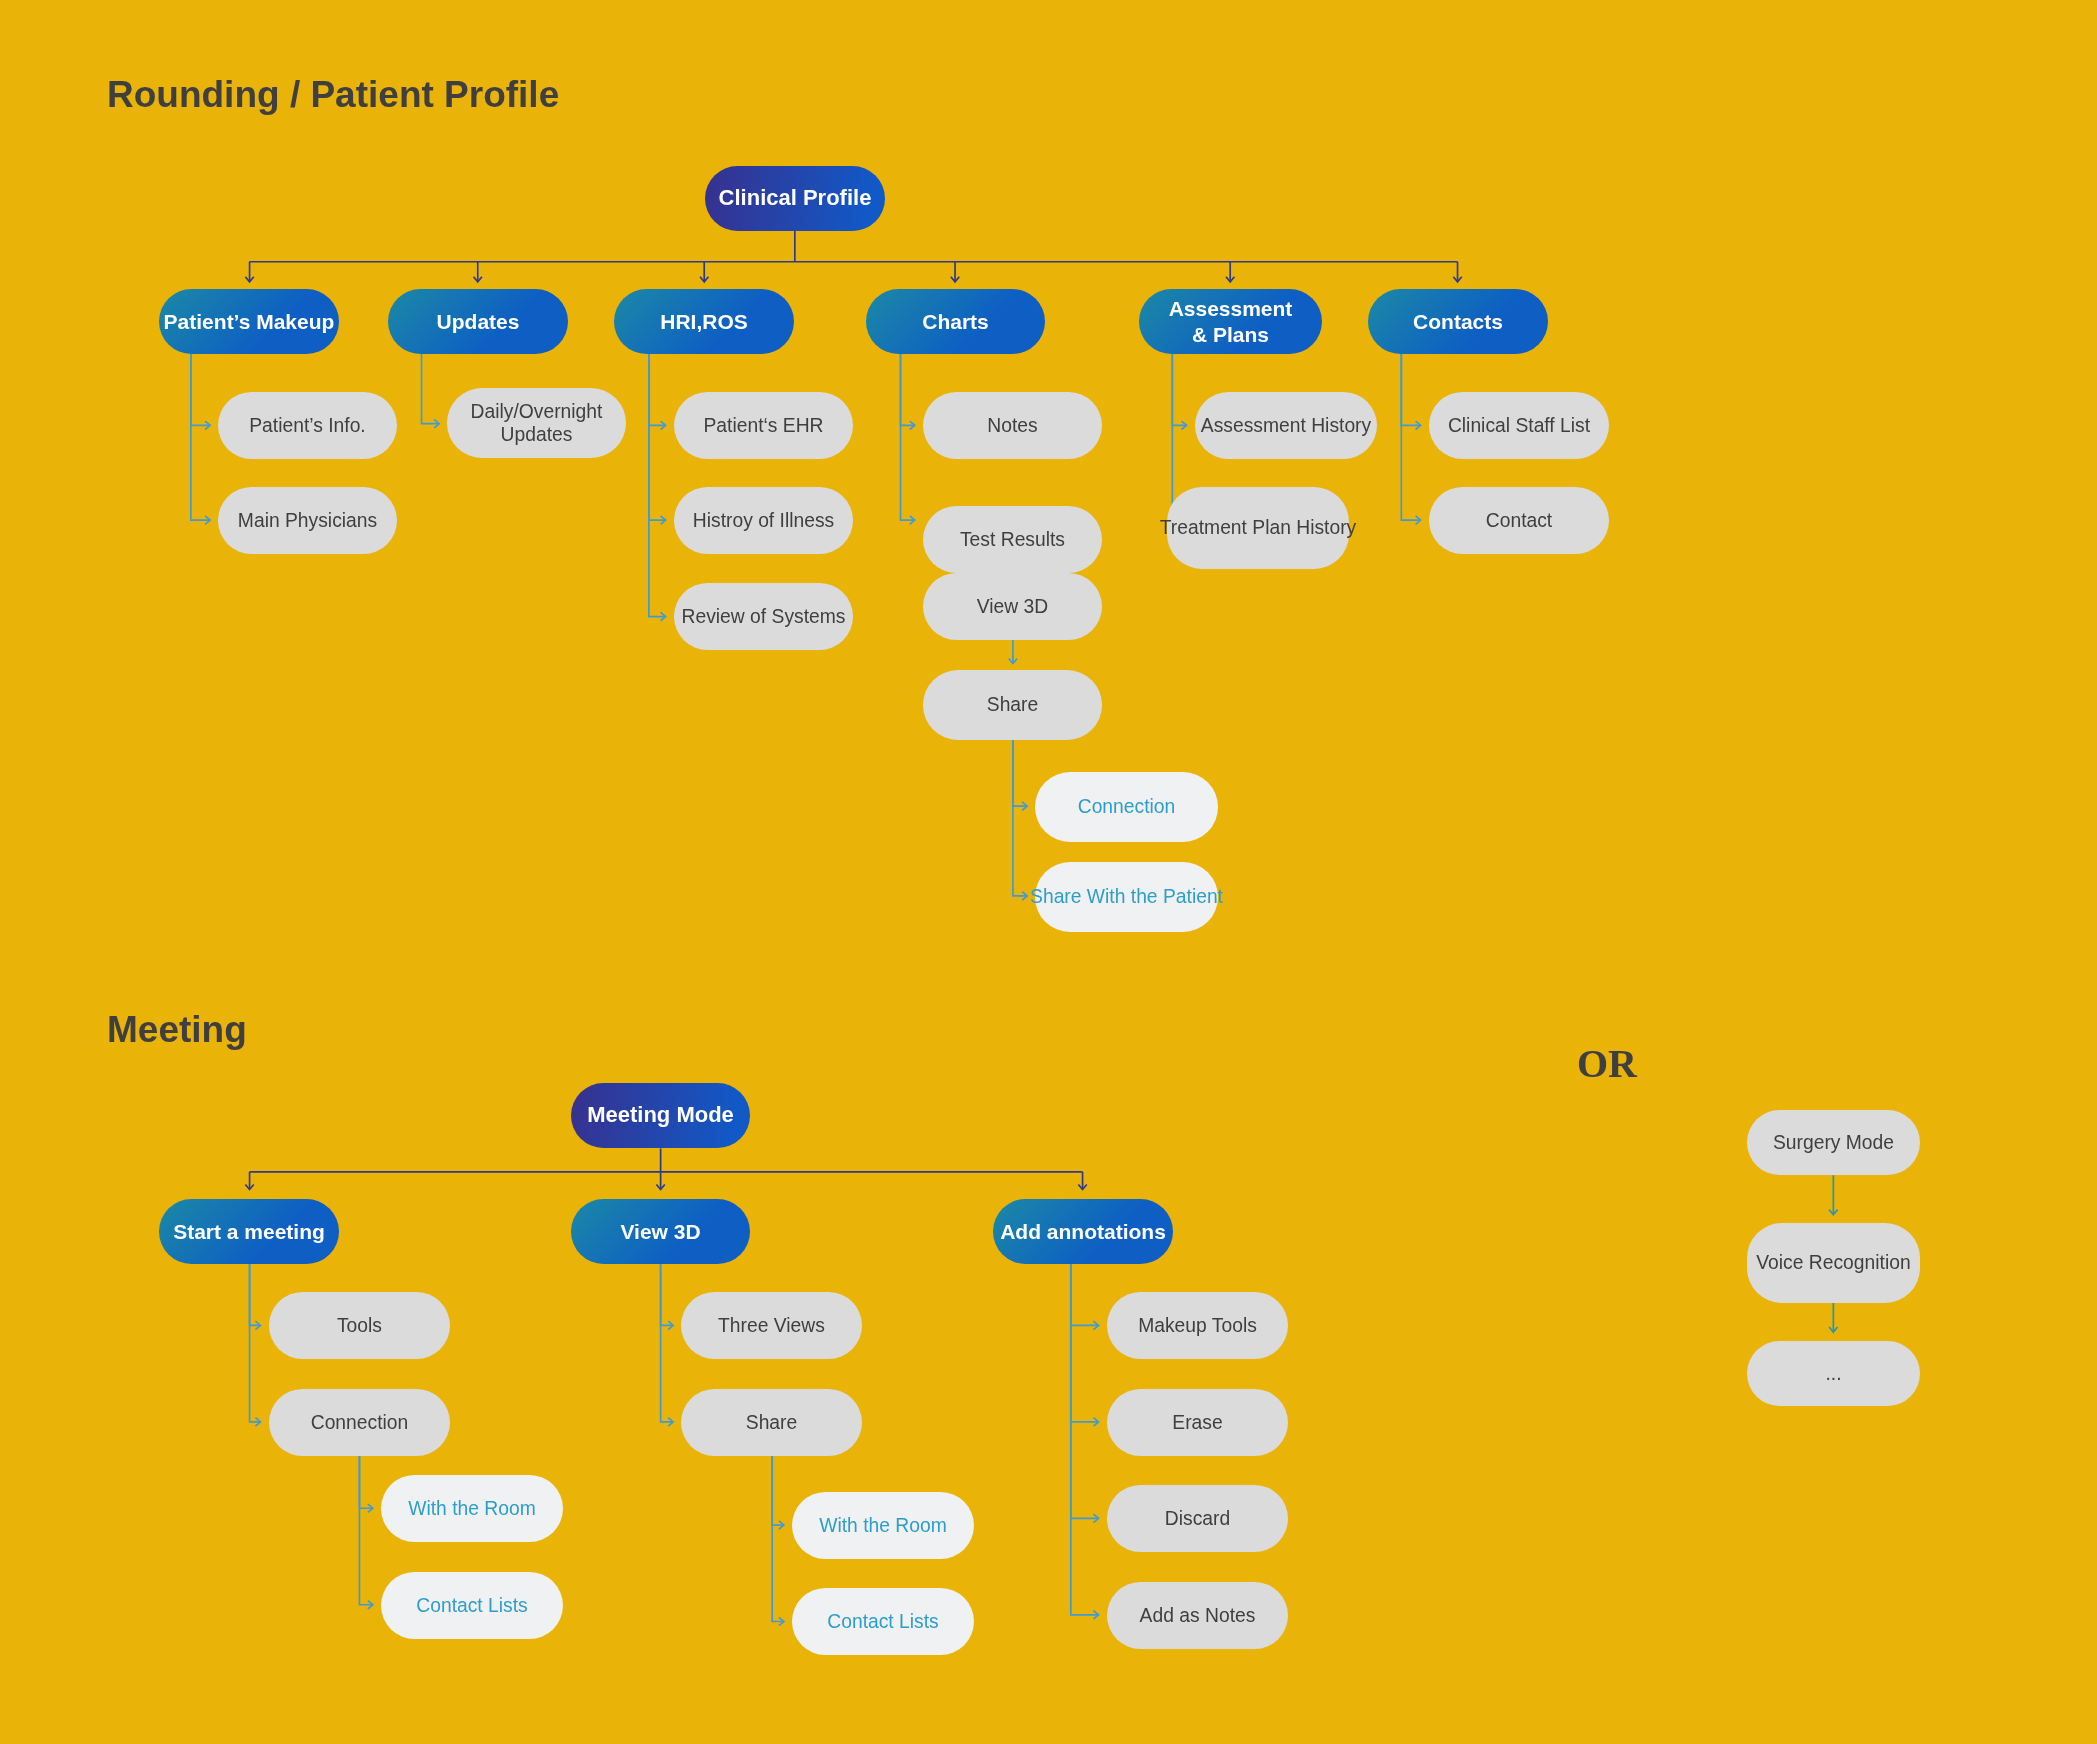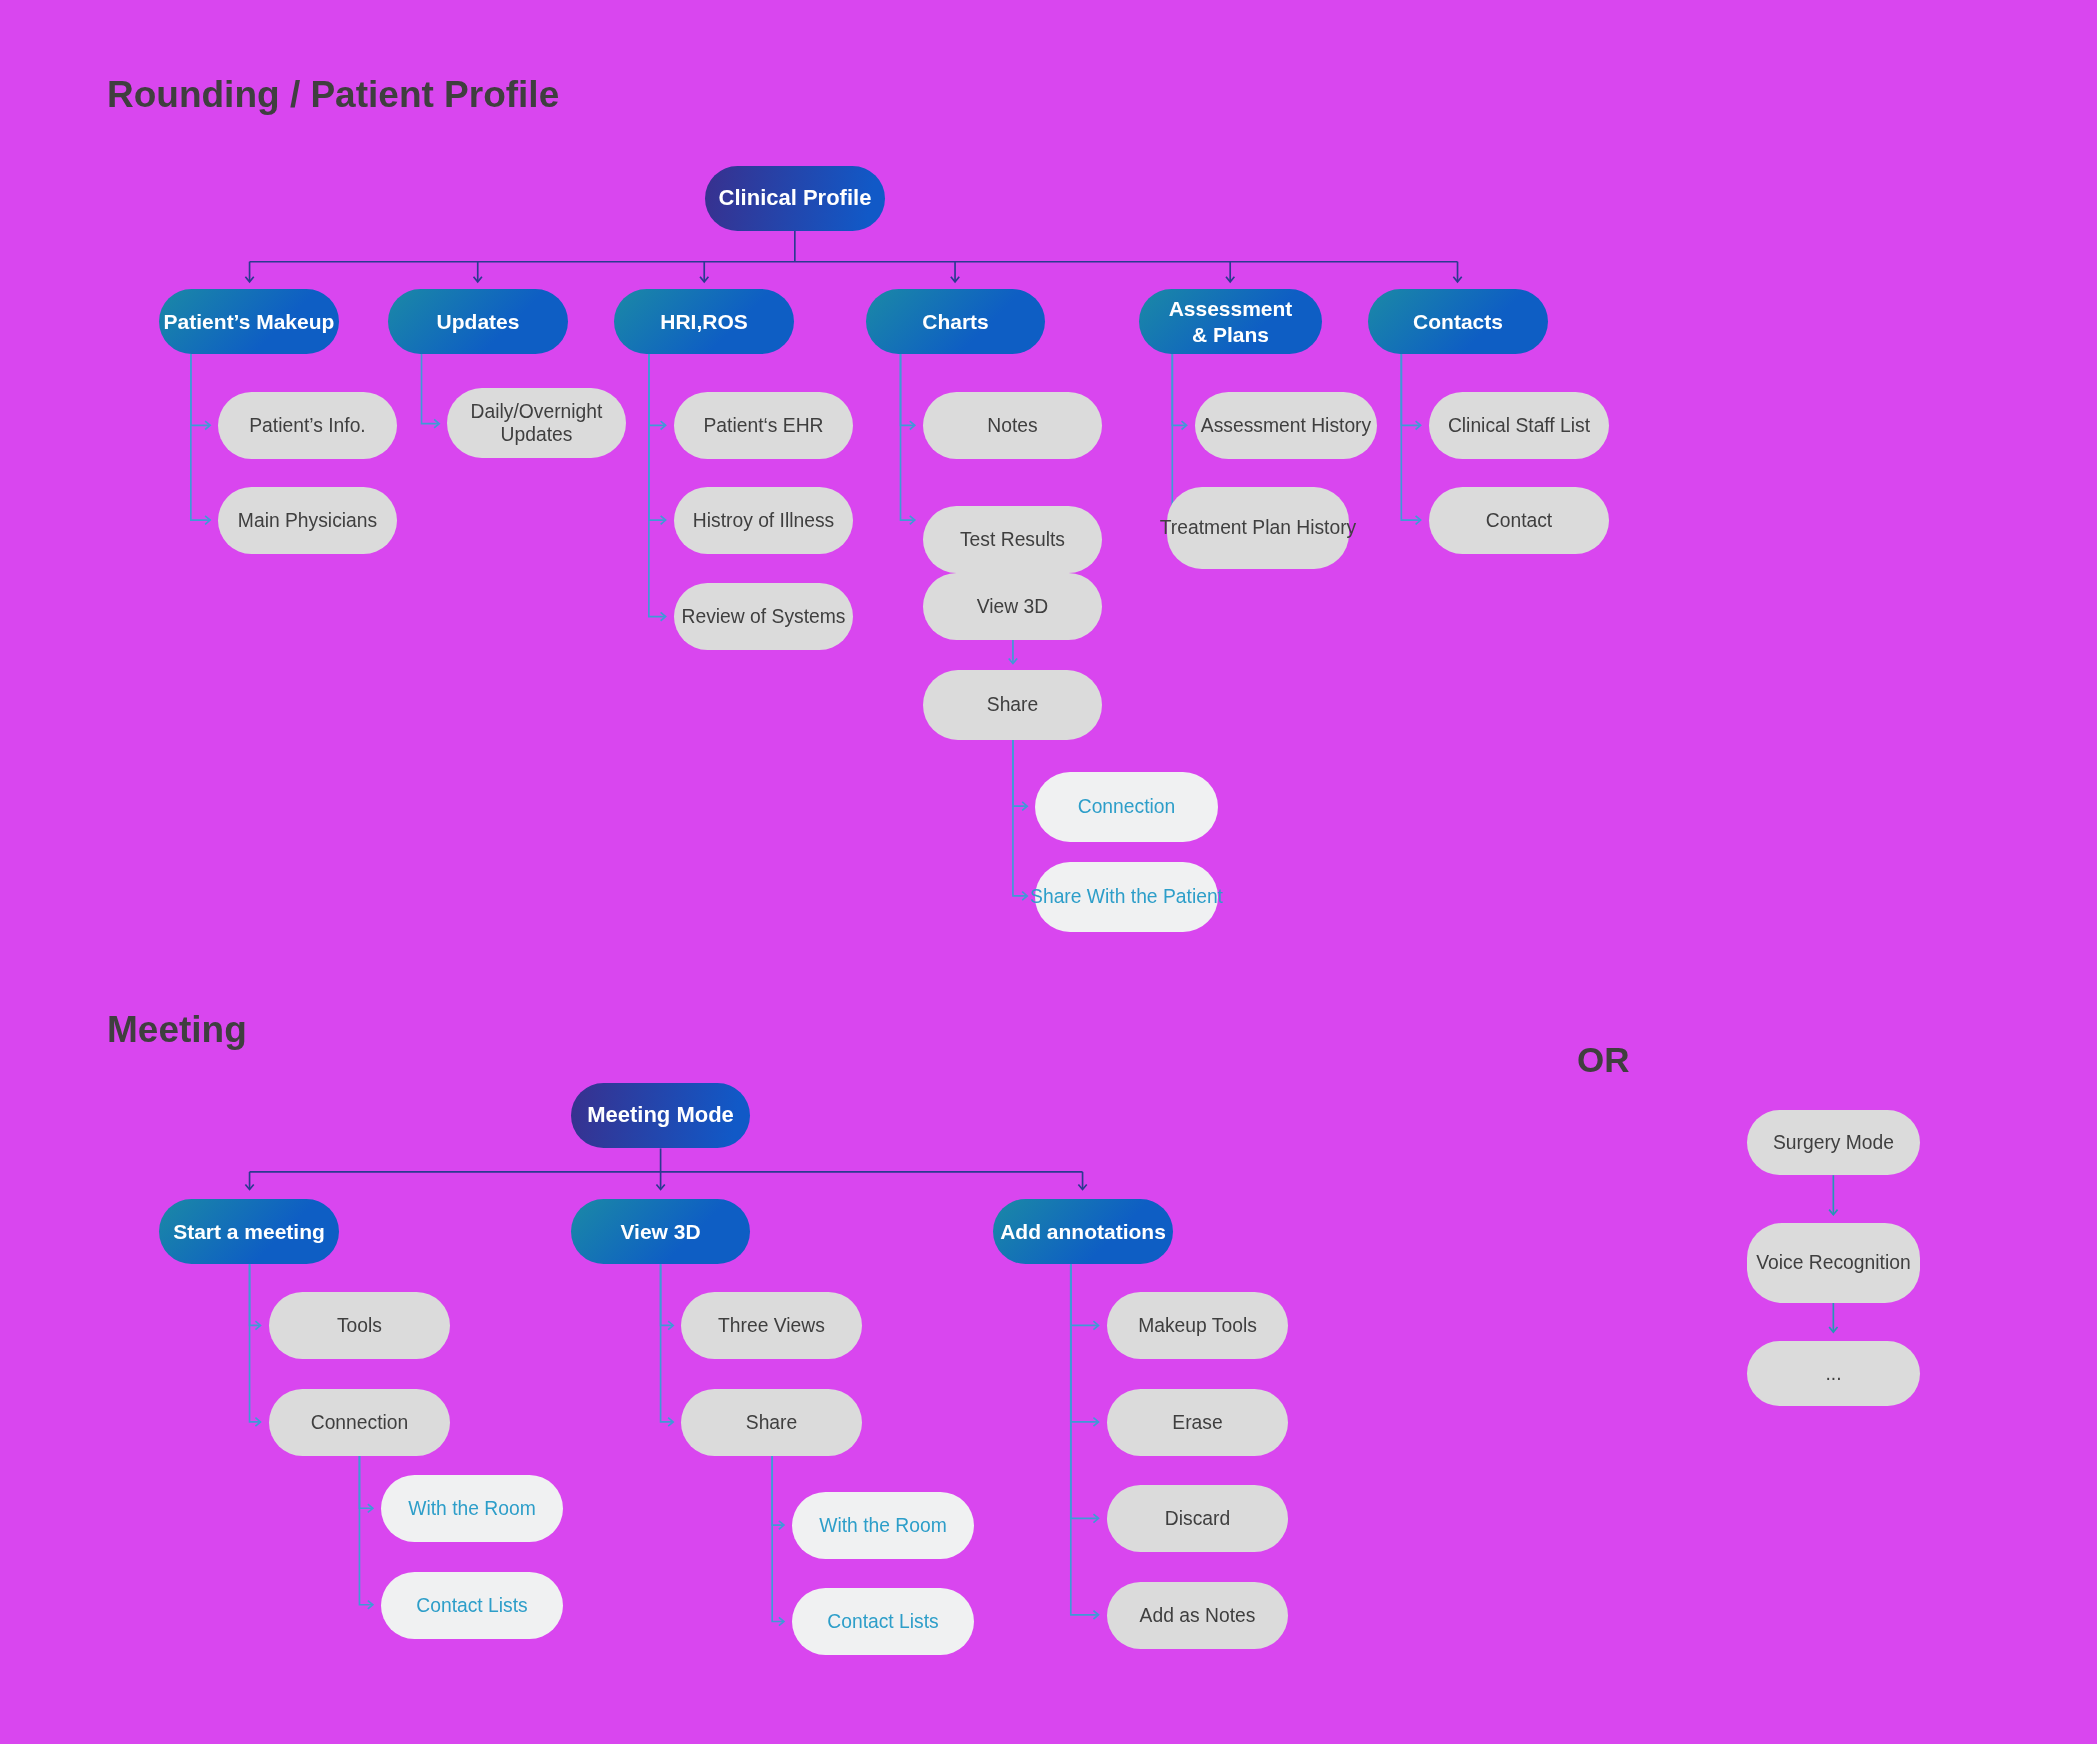--- a/index.html
+++ b/index.html
@@ -1,22 +1,22 @@
 <!DOCTYPE html>
 <html style="font-size:13.4px"><head>
 <meta charset="utf-8">
 <style>
   html,body{margin:0;padding:0;background:#ffffff;}
   #canvas{
-    position:relative;width:2098px;height:1744px;background:#d946ef;
+    position:relative;width:2098px;height:1744px;background:#eab308;
     font-family:"Liberation Sans",sans-serif;overflow:hidden;
   }
   #connectors{position:absolute;left:0;top:0;width:2098px;height:1744px;}
   .title{position:absolute;margin:0;font-size:37px;font-weight:bold;color:#3F3F3F;letter-spacing:0;}
-  .or{position:absolute;font-size:35px;font-weight:bold;color:#3F3F3F;}
+  .or{position:absolute;font-size:40px;font-weight:bold;color:#3F3F3F;font-family:Liberation Serif, serif;}
   .pill{
     position:absolute;display:flex;align-items:center;justify-content:center;
     border-radius:35px;text-align:center;white-space:nowrap;line-height:1.2;
   }
   .root{
     background:linear-gradient(100deg,#38308E 0%,#1159C7 90%);
     color:#FFFFFF;font-weight:bold;font-size:22px;
   }
   .branch{
     background:linear-gradient(135deg,#1B89A6 0%,#0E5EC4 65%);

